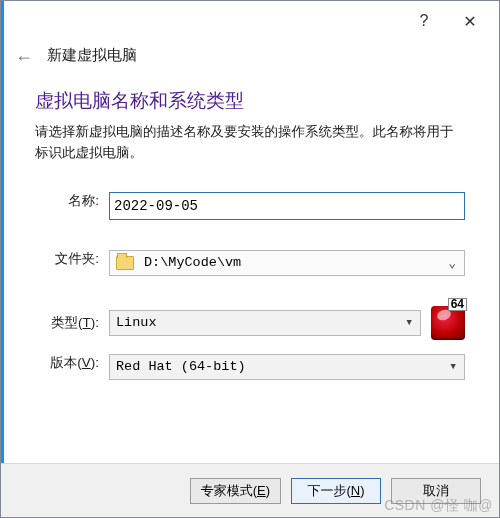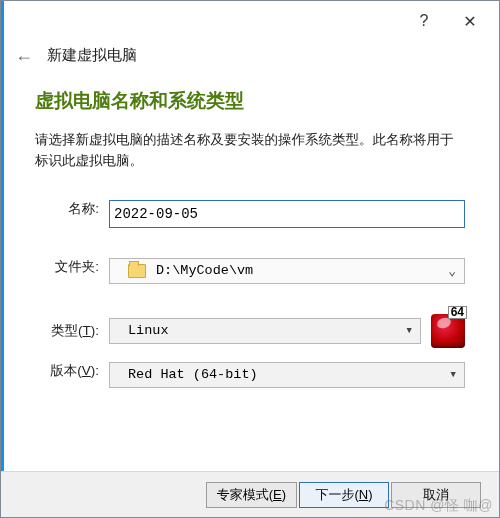--- a/index.html
+++ b/index.html
@@ -33,24 +33,24 @@
   .header-row {
     display: flex; align-items: center;
     padding: 4px 12px 12px 14px;
   }
   .back-icon { color: #6b6b6b; font-size: 18px; margin-right: 14px; }
   .header-title { font-size: 15px; color: #222; }
   .content {
     padding: 10px 34px 0 34px;
   }
   .heading {
-    color: #4d7c0f;
+    color: #4c1d95;
     font-size: 19px;
-    font-weight: 700;
-    margin-bottom: 16px;
+    font-weight: 400;
+    margin-bottom: 8px;
   }
   .desc {
     color: #222;
     font-size: 13.5px;
     line-height: 1.55;
     margin-bottom: 28px;
   }
   .form-row {
     display: flex; 
     margin-bottom: 30px;
@@ -72,21 +72,21 @@
     font-family: Consolas, "Courier New", monospace;
     font-size: 14px;
     outline: none;
   }
   .combo {
     width: 100%;
     height: 26px;
     border: 1px solid #b8b8b8;
     background: #f2f2f2;
     display: flex; align-items: center;
-    padding: 0 18px;
+    padding: 0 6px;
     font-family: Consolas, "Courier New", monospace;
     font-size: 13.5px;
     position: relative;
   }
   .combo.lite { background: #fafafa; }
   .combo .folder-ic {
     width: 18px; height: 14px; margin-right: 10px;
     background: #f7d774;
     border: 1px solid #caa93e;
     border-radius: 1px;
@@ -117,25 +117,25 @@
   }
   .os-badge .bits {
     position:absolute; right:-2px; top:-8px;
     background:#fff; border:1px solid #888;
     font-size:12px; padding:0 2px; line-height:11px;
     font-family: Arial, sans-serif; font-weight:bold;
   }
   .underline { text-decoration: underline; }
   .footer {
     position: absolute; left: 0; right: 0; bottom: 0;
-    height: 46px;
+    height: 54px;
     background: #f0f0f0;
     border-top: 1px solid #d8d8d8;
     display: flex; align-items: center; justify-content: flex-end;
-    padding: 8px 18px; gap: 2px;
+    padding: 8px 18px; gap: 10px;
   }
   .btn {
     min-width: 90px; height: 26px;
     border: 1px solid #9a9a9a;
     background: #e9e9e9;
     font-size: 13px;
     padding: 0 10px;
     display: inline-flex; align-items: center; justify-content: center;
     cursor: pointer;
   }

